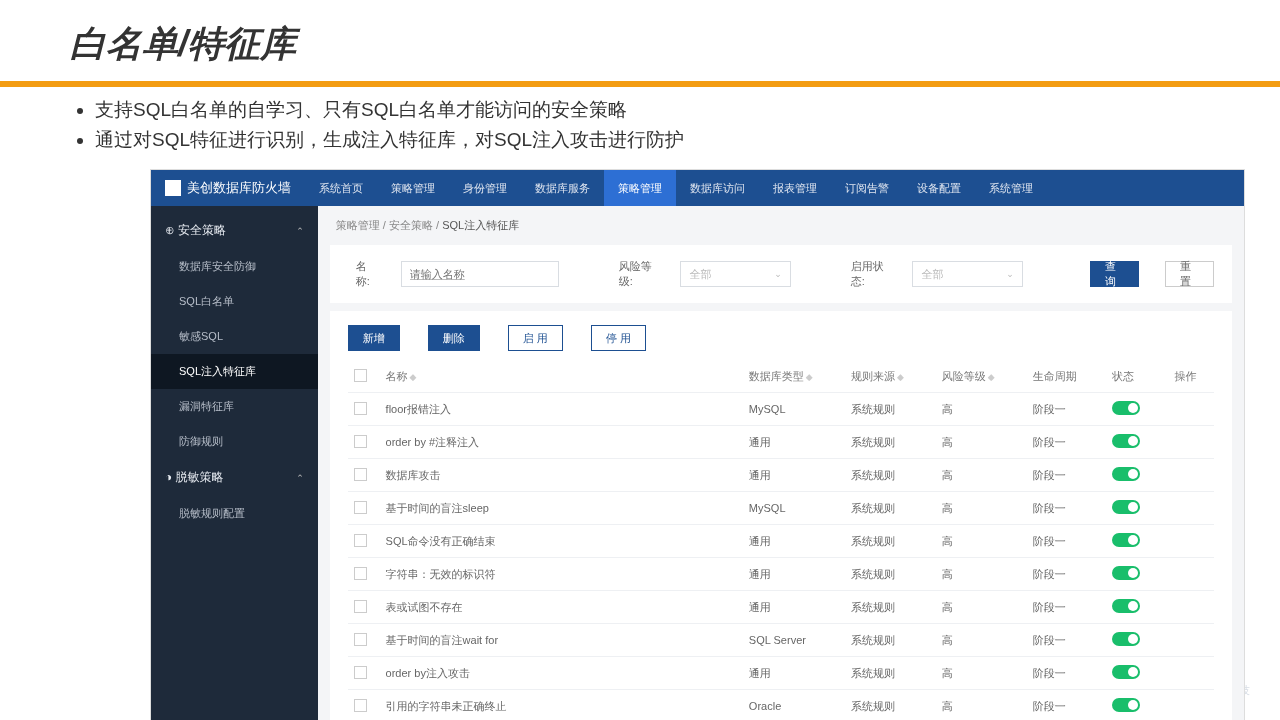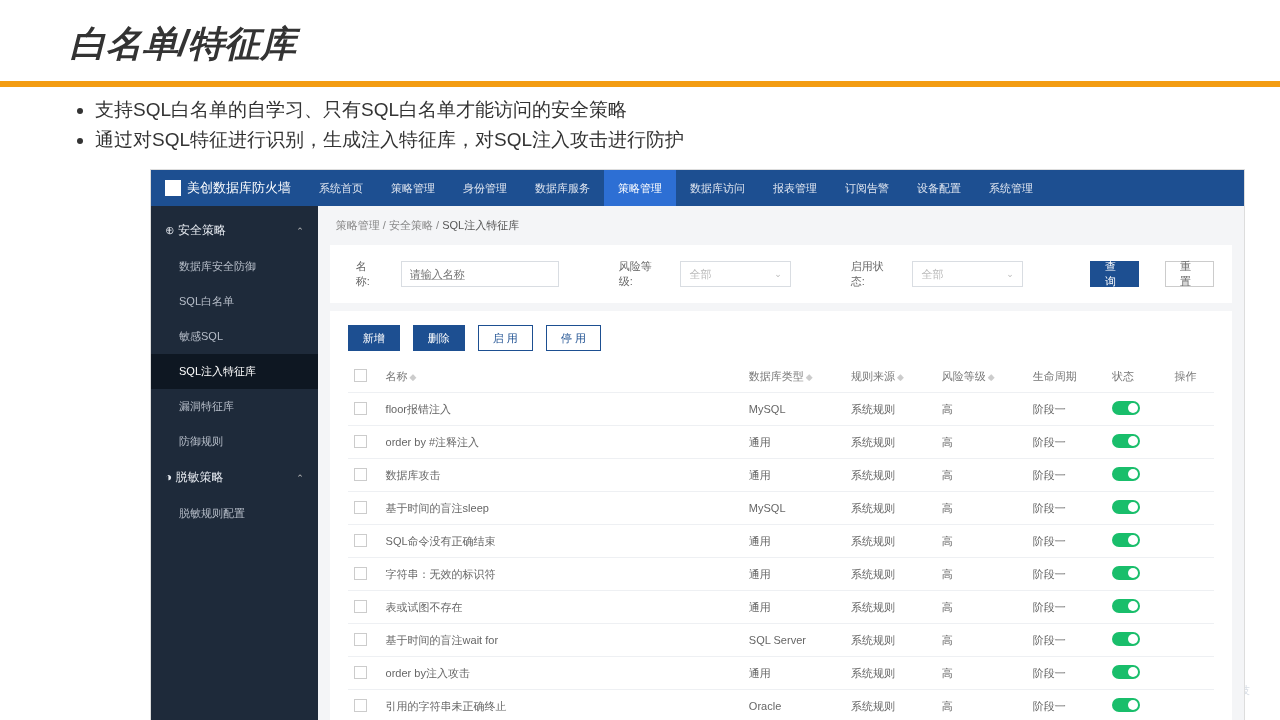--- a/index.html
+++ b/index.html
@@ -26,21 +26,21 @@
   .panel { background: #fff; margin: 0 12px 10px 12px; padding: 14px 18px; }
   .search-row { display: flex; align-items: center; gap: 26px; }
   .search-row .lbl { color: #666; margin-left: 8px; }
   .search-row input.text, .search-row .select { height: 26px; border: 1px solid #d9dde2; padding: 2px 8px; background: #fff; color: #bbb; font-size: 11px; }
   .search-row input.text { width: 158px; text-decoration: underline; }
   .search-row .select { width: 140px; display: inline-flex; align-items: center; justify-content: space-between; cursor: pointer; }
   .btn { display: inline-flex; align-items: center; justify-content: center; height: 26px; padding: 0 14px; border: 1px solid #1d4f91; cursor: pointer; font-size: 11px; }
   .btn.primary { background: #1d4f91; color: #fff; }
   .btn.hollow { background: #fff; color: #1d4f91; border-color: #1d4f91; }
   .btn.plain { background: #fff; color: #666; border-color: #ccc; }
-  .action-bar { margin-top: 12px; display: flex; gap: 13px; }
+  .action-bar { margin-top: 12px; display: flex; gap: 28px; }
   table.data { width: 100%; border-collapse: collapse; margin-top: 10px; }
   table.data th, table.data td { text-align: left; padding: 8px 6px; border-bottom: 1px solid #eef0f3; font-size: 11px; color: #666; }
   table.data th { color: #777; font-weight: normal; }
   table.data th .sort { color: #ccc; font-size: 9px; margin-left: 2px; }
   .chk { width: 13px; height: 13px; border: 1px solid #ccc; display: inline-block; background: #fff; }
   .toggle { width: 28px; height: 14px; border-radius: 8px; background: #19be6b; position: relative; display: inline-block; }
   .toggle::after { content: ""; width: 10px; height: 10px; background: #fff; border-radius: 50%; position: absolute; top: 2px; right: 2px; }
   .pagination { display: flex; justify-content: flex-end; align-items: center; padding: 10px 0 4px 0; gap: 6px; }
   .pg { min-width: 20px; height: 22px; display: inline-flex; align-items: center; justify-content: center; border: 1px solid transparent; color: #666; cursor: pointer; font-size: 11px; }
   .pg.cur { border-color: #1d4f91; color: #1d4f91; }

